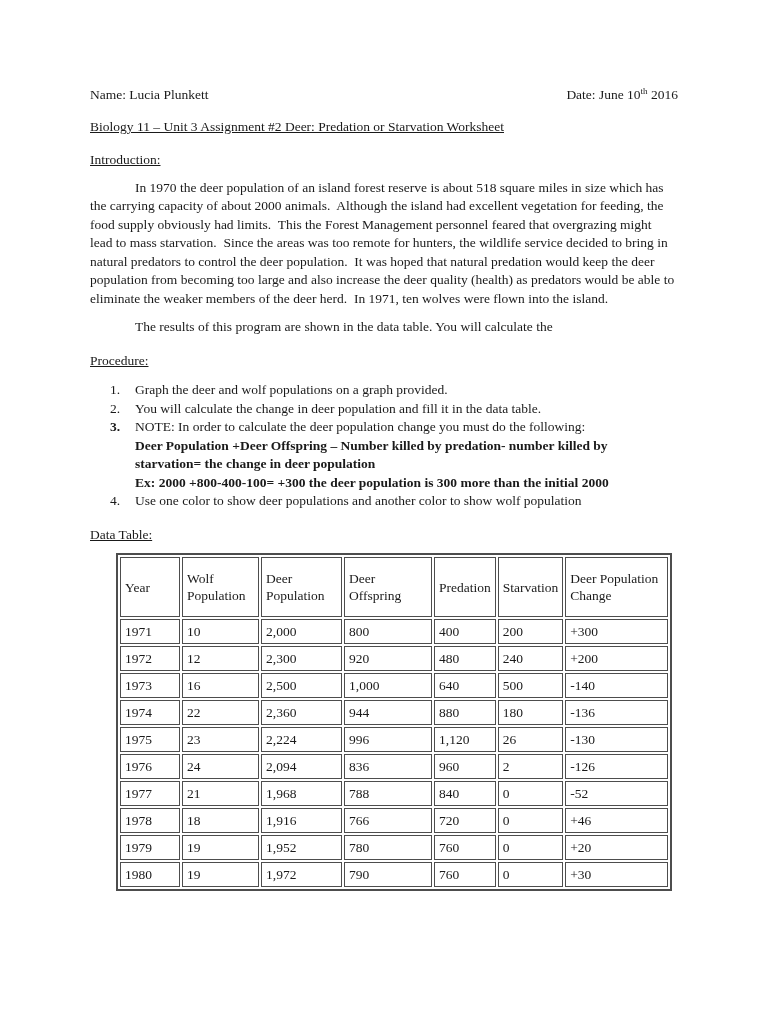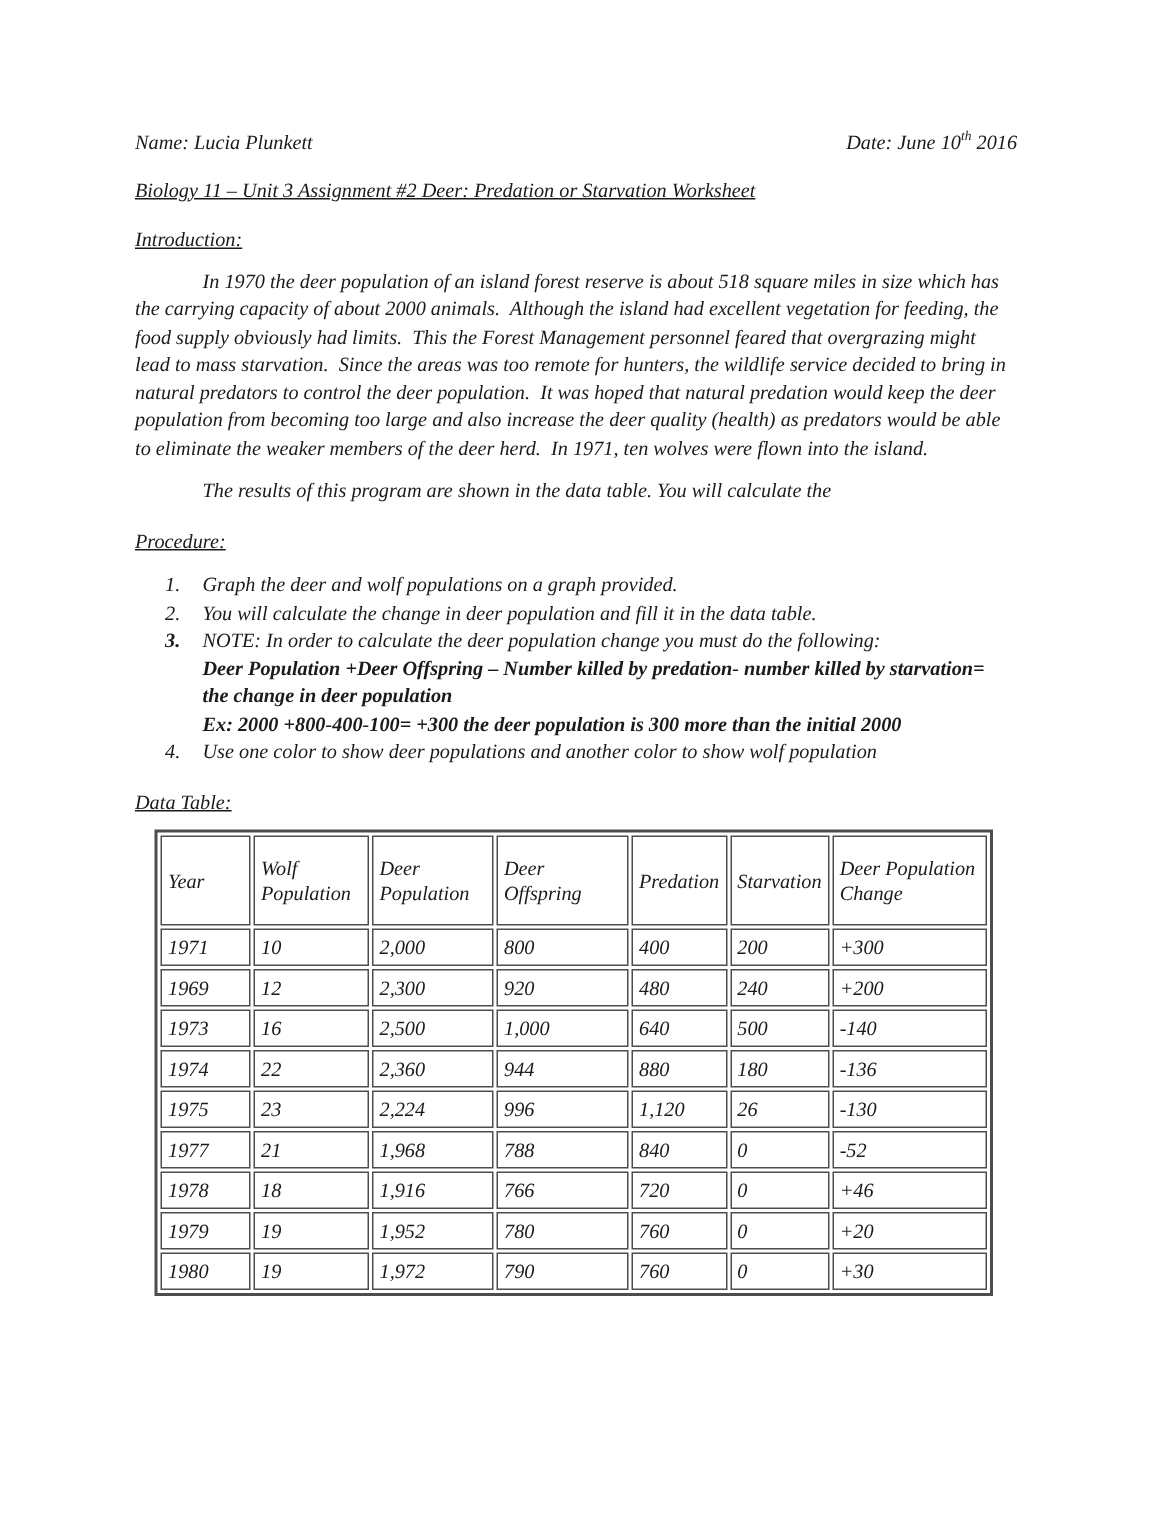--- a/index.html
+++ b/index.html
@@ -12,21 +12,20 @@
     width: 768px;
     height: 1024px;
     margin: 0 auto;
     background: #ffffff;
     box-sizing: border-box;
     padding: 86px 90px 0 90px;
     font-family: "Liberation Serif", "DejaVu Serif", serif;
     font-size: 13.5px;
     line-height: 18.5px;
     color: #1a1a1a;
-    font-style: italic;
   }
   .header-row {
     display: flex;
     justify-content: space-between;
     align-items: baseline;
   }
   .date-line sup {
     font-size: 9px;
     line-height: 0;
   }
@@ -63,21 +62,21 @@
   }
   .proc-item .proc-text {
     flex: 1 1 auto;
     max-width: 535px;
   }
   .bold {
     font-weight: bold;
   }
   .data-table {
     margin-top: 9px;
-    margin-left: 13px;
+    margin-left: 26px;
     border-collapse: separate;
     border-spacing: 2px;
     border: 2px solid #4d4d4d;
     table-layout: fixed;
     background: #ffffff;
   }
   .data-table th,
   .data-table td {
     border: 1px solid #4d4d4d;
     font-weight: normal;
@@ -172,21 +171,21 @@
         <tr>
           <td>1971</td>
           <td>10</td>
           <td>2,000</td>
           <td>800</td>
           <td>400</td>
           <td>200</td>
           <td>+300</td>
         </tr>
         <tr>
-          <td>1969</td>
+          <td>1972</td>
           <td>12</td>
           <td>2,300</td>
           <td>920</td>
           <td>480</td>
           <td>240</td>
           <td>+200</td>
         </tr>
         <tr>
           <td>1973</td>
           <td>16</td>
@@ -208,20 +207,29 @@
         <tr>
           <td>1975</td>
           <td>23</td>
           <td>2,224</td>
           <td>996</td>
           <td>1,120</td>
           <td>26</td>
           <td>-130</td>
         </tr>
         <tr>
+          <td>1976</td>
+          <td>24</td>
+          <td>2,094</td>
+          <td>836</td>
+          <td>960</td>
+          <td>2</td>
+          <td>-126</td>
+        </tr>
+        <tr>
           <td>1977</td>
           <td>21</td>
           <td>1,968</td>
           <td>788</td>
           <td>840</td>
           <td>0</td>
           <td>-52</td>
         </tr>
         <tr>
           <td>1978</td>

